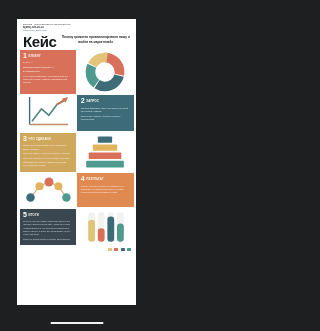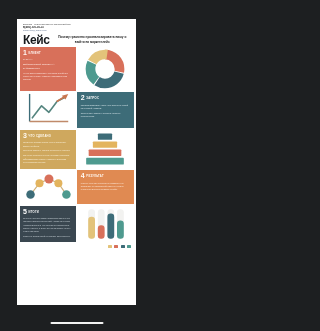--- a/index.html
+++ b/index.html
@@ -35,21 +35,21 @@
   .cline.mail { color:#5b6f8a; }
 
   
   #titlerow {
     display:flex;
     align-items:flex-start;
     padding:1px 5px 0 6px;
     gap:4px;
   }
   #kase {
-    font-size:12px;
+    font-size:15px;
     font-weight:bold;
     letter-spacing:-0.4px;
     color:#16191c;
     line-height:1;
     flex:0 0 auto;
   }
   #headline {
     flex:1;
     font-size:3.1px;
     font-weight:bold;

